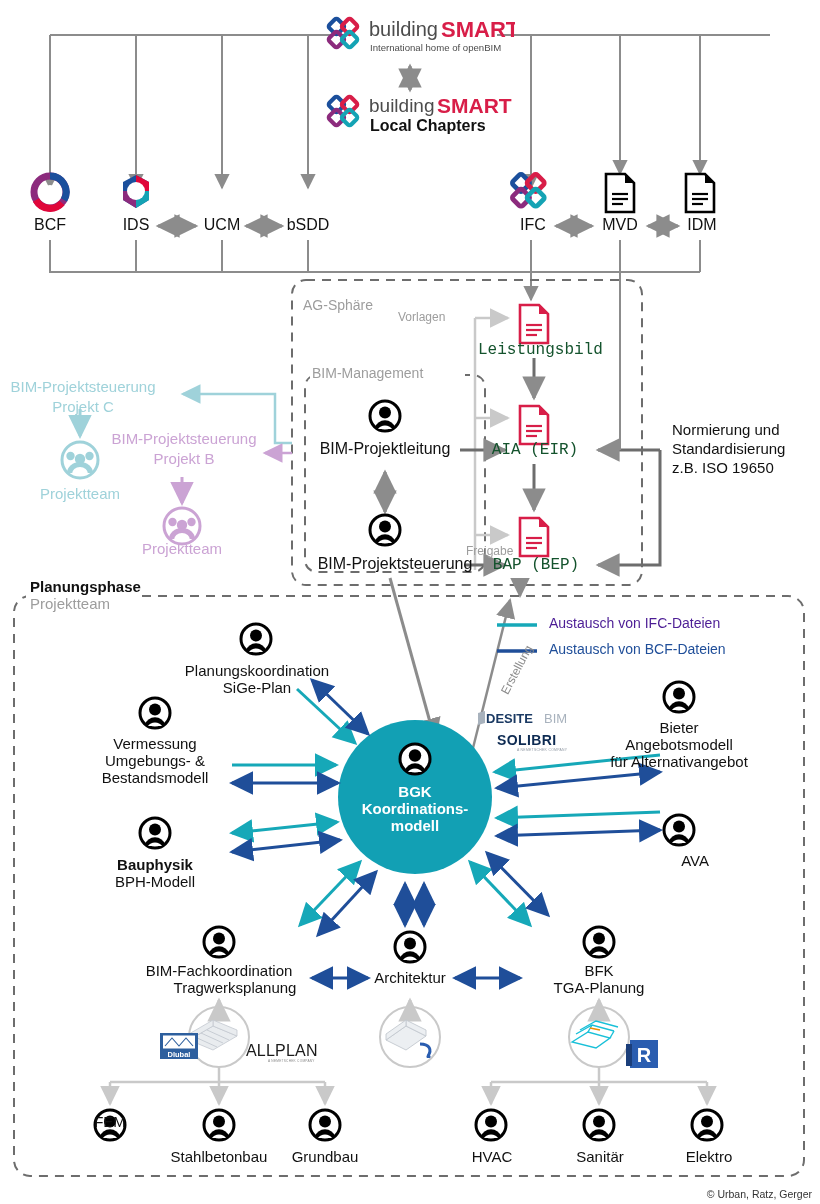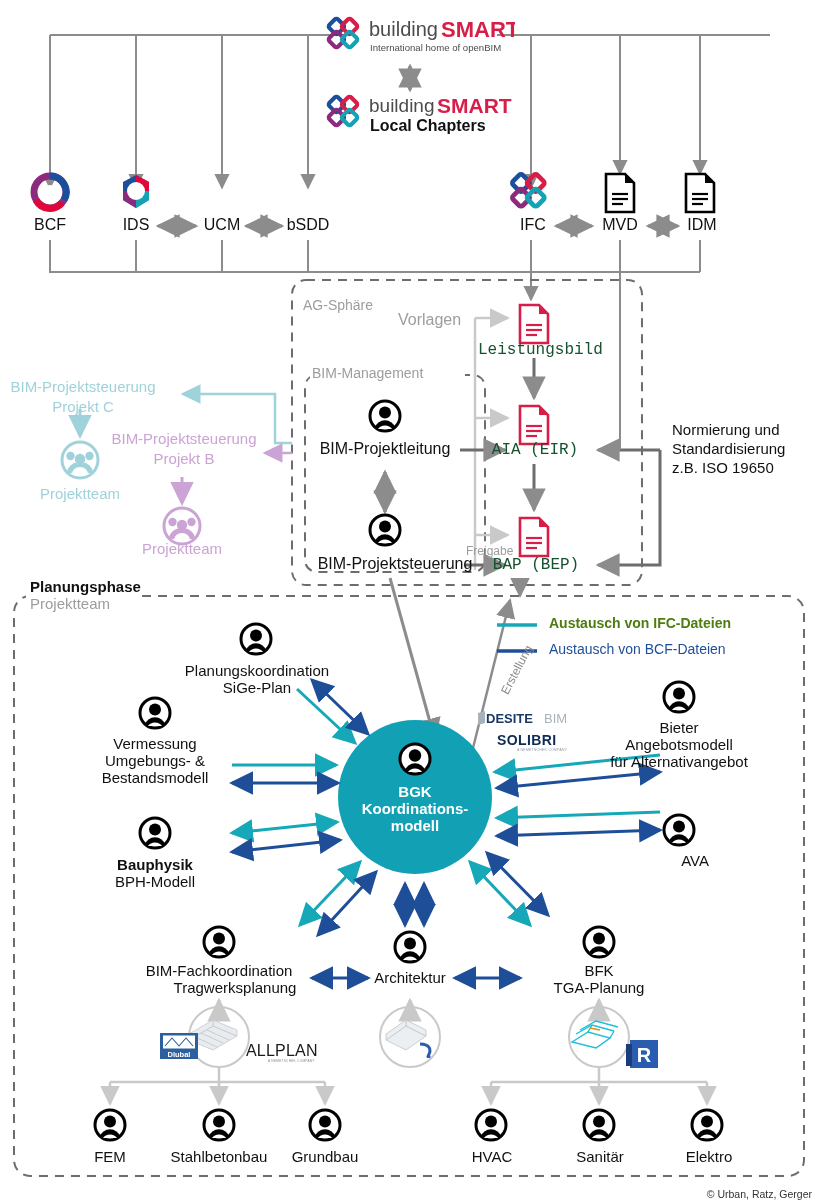--- a/index.html
+++ b/index.html
@@ -11,21 +11,21 @@
   .lbl.nowrap{white-space:nowrap;}
   .gray{color:#9d9d9d;}
   .crimson{color:#14532d;font-family:Liberation Mono, monospace;}
   .teal{color:#9fd2da;}
   .violet{color:#cba3d4;}
   .white{color:#ffffff;}
   .bold{font-weight:bold;}
   .f16{font-size:16px;}
   .f15{font-size:15px;}
   .f14{font-size:14px;}
-  .f13{font-size:16px;}
+  .f13{font-size:12px;}
   .f12{font-size:12px;}
   .person{position:absolute;width:34px;height:34px;}
   .group-ico{position:absolute;width:40px;height:40px;}
   .docico{position:absolute;width:34px;height:42px;}
   .copyr{position:absolute;right:8px;bottom:4px;font-size:10.5px;color:#333;}
   .bs-logo{position:absolute;}
   .swlogo{position:absolute;}
   .rot-erstellung{position:absolute;color:#8c8c8c;font-size:12px;
       transform:rotate(-62deg);transform-origin:left top;white-space:nowrap;}
 </style>
@@ -400,21 +400,21 @@
       <circle cx="29.5" cy="16" r="4.2" fill="#cba3d4"></circle>
       <path d="M7,33 A13,11 0 0,1 33,33 Z" fill="#cba3d4"></path>
       <path d="M12,34 A8,7 0 0,1 28,34 Z" fill="#ffffff"></path>
     </svg>
   </div>
   <div class="lbl f15 violet nowrap" style="left:130px;top:540px;width:104px;">Projektteam</div>
 
   <div class="lbl f15 bold nowrap" style="left:30px;top:578px;width:130px;text-align:left;">Planungsphase</div>
   <div class="lbl f15 gray nowrap" style="left:30px;top:595px;width:130px;text-align:left;">Projektteam</div>
 
-  <div class="lbl f14 nowrap" style="left:549px;top:616px;width:250px;text-align:left;color:#4d7c0f;font-weight:bold;">Austausch von IFC-Dateien</div>
+  <div class="lbl f14 nowrap" style="left:549px;top:616px;width:250px;text-align:left;color:#4c1d95;">Austausch von IFC-Dateien</div>
   <div class="lbl f14 nowrap" style="left:549px;top:642px;width:250px;text-align:left;color:#1f4e99;">Austausch von BCF-Dateien</div>
 
   <div class="person" style="left:398px;top:742px;">
     <svg viewBox="0 0 34 34" width="34" height="34">
       <circle cx="17" cy="17" r="15" fill="#fff" stroke="#000" stroke-width="3"></circle>
       <circle cx="17" cy="13.5" r="6.2" fill="#000"></circle>
       <path d="M6.5,29 A11,11 0 0,1 27.5,29 Z" fill="#000"></path>
       <path d="M10,30 A8,7 0 0,1 24,30 Z" fill="#fff"></path>
     </svg>
   </div>
@@ -590,21 +590,21 @@
   </div>
 
   <div class="person" style="left:93px;top:1108px;">
     <svg viewBox="0 0 34 34" width="34" height="34">
         <circle cx="17" cy="17" r="15" fill="#fff" stroke="#000" stroke-width="3"></circle>
         <circle cx="17" cy="13.5" r="6" fill="#000"></circle>
         <path d="M6.5,29 A11,11 0 0,1 27.5,29 Z" fill="#000"></path>
         <path d="M10,30 A8,7 0 0,1 24,30 Z" fill="#fff"></path>
       </svg>
   </div>
-  <div class="lbl f15 nowrap" style="left:78px;top:1148px;width:64px;">FEM</div>
+  <div class="lbl f15 nowrap" style="left:78px;top:1113px;width:64px;">FEM</div>
 
   <div class="person" style="left:202px;top:1108px;">
     <svg viewBox="0 0 34 34" width="34" height="34">
         <circle cx="17" cy="17" r="15" fill="#fff" stroke="#000" stroke-width="3"></circle>
         <circle cx="17" cy="13.5" r="6" fill="#000"></circle>
         <path d="M6.5,29 A11,11 0 0,1 27.5,29 Z" fill="#000"></path>
         <path d="M10,30 A8,7 0 0,1 24,30 Z" fill="#fff"></path>
       </svg>
   </div>
   <div class="lbl f15 nowrap" style="left:159px;top:1148px;width:120px;">Stahlbetonbau</div>

